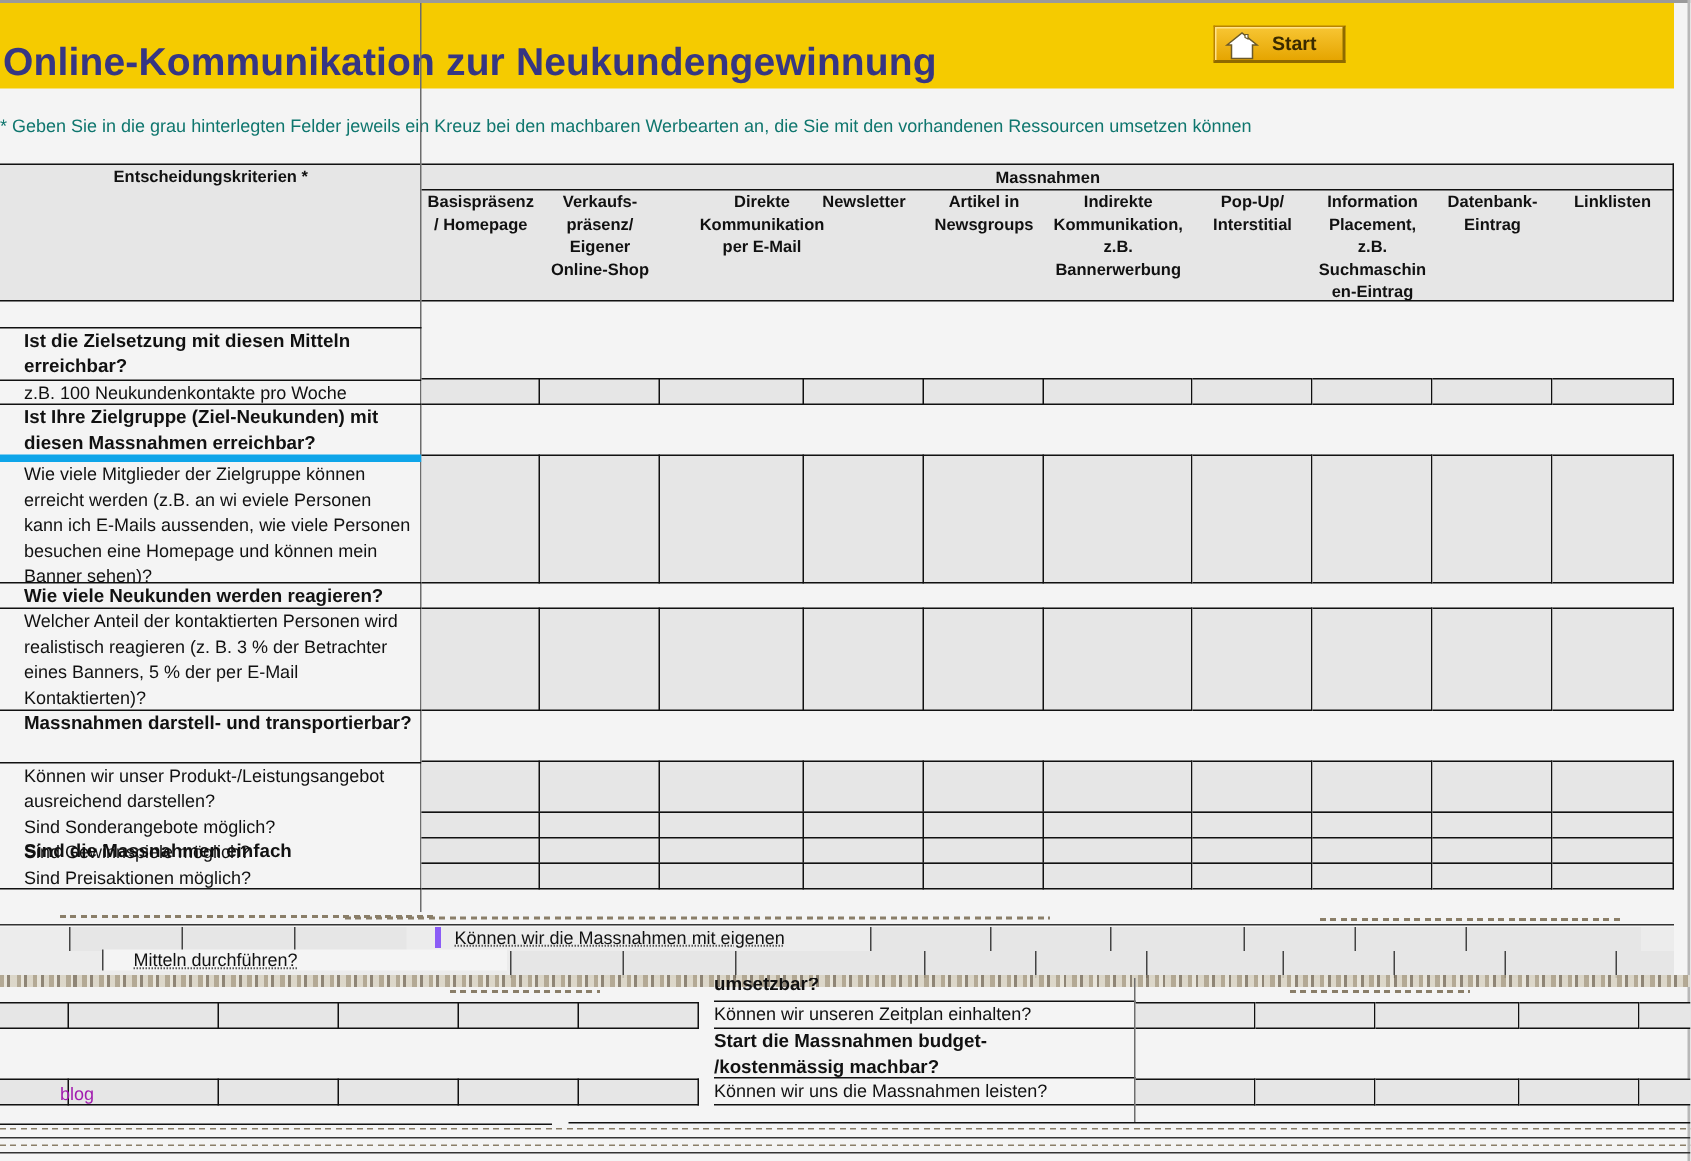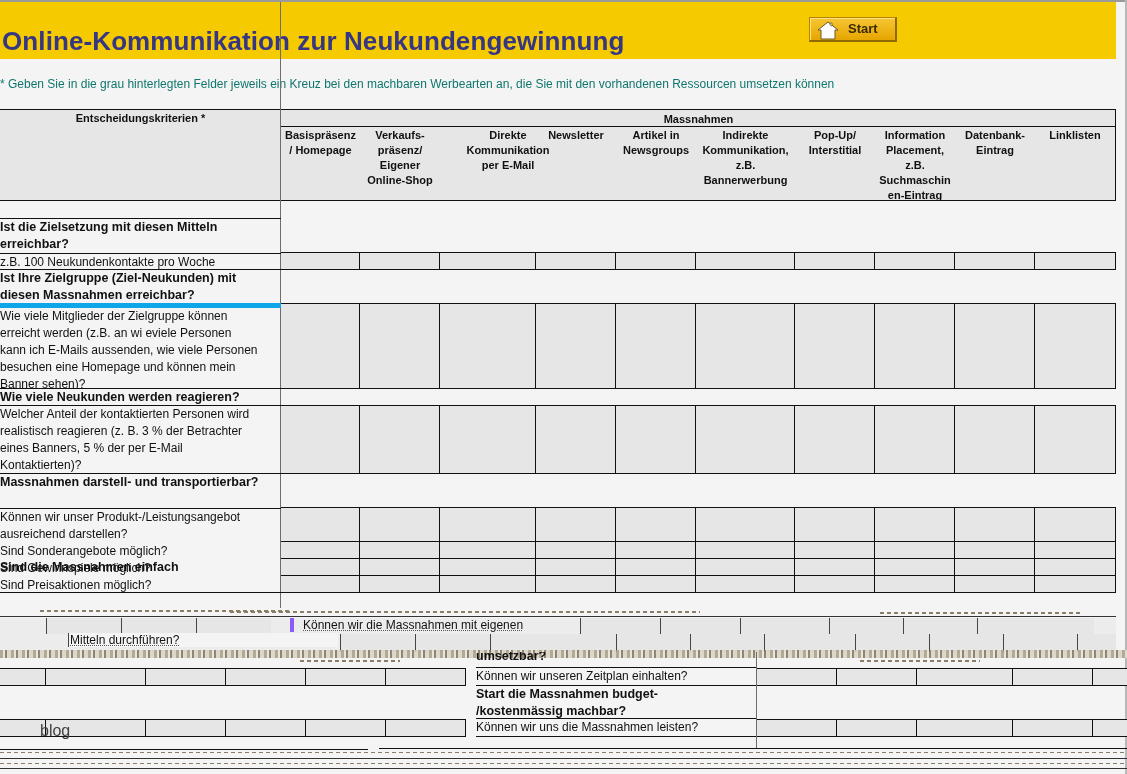--- a/index.html
+++ b/index.html
@@ -20,39 +20,39 @@
 
     .vline-main { position: absolute; left: 280px; top: 2px; width: 1px; height: 606px; background: #6d6d6d; }
 
     .hdr-left { position: absolute; left: 0; top: 109px; width: 281px; height: 92px; background: #e6e6e6; border-top: 1px solid #111; border-bottom: 1px solid #111; }
     .hdr-left .lbl { position: absolute; left: 0; width: 281px; top: 2px; text-align: center; font-size: 11px; font-weight: bold; }
     .hdr-right { position: absolute; left: 281px; top: 109px; width: 835px; height: 92px; background: #e6e6e6; border: 1px solid #111; border-left: none; }
     .hdr-right .mass { position: absolute; left: 0; top: 3px; width: 835px; text-align: center; font-size: 11px; font-weight: bold; }
     .hdr-right .mass-line { position: absolute; left: 0; top: 16px; width: 835px; height: 1px; background: #111; }
     .col-h { position: absolute; top: 18px; font-size: 11px; font-weight: bold; text-align: center; line-height: 15px; }
 
-    .left-row { position: absolute; left: 0; width: 281px; font-size: 12px; line-height: 17px; overflow: hidden; padding-left: 0; }
+    .left-row { position: absolute; left: 0; width: 281px; font-size: 12px; line-height: 17px; overflow: hidden; padding-left: 16px; }
     .left-row.bold { font-weight: bold; font-size: 12.5px; }
     .hsep { position: absolute; height: 1px; background: #111; }
 
     .grid-row { position: absolute; left: 281px; width: 835px; display: flex; }
     .cell { height: 100%; background: #e6e6e6; border-top: 1px solid #111; border-bottom: 1px solid #111; border-right: 1px solid #111; cursor: pointer; }
     .glitch-band { position: absolute; left: 0; width: 1127px; height: 8px;
       background: repeating-linear-gradient(90deg, #a89c84 0 3px, #e6e2d6 3px 5px, #7d7260 5px 7px, #d8d2c2 7px 11px); opacity: 0.85; }
     .glitch-dash { position: absolute; height: 2px;
       background: repeating-linear-gradient(90deg, #8a7e68 0 4px, transparent 4px 7px); }
     .gcell { position: absolute; height: 18px; background: #e6e6e6; border-left: 1px solid #444; }
     .gtext { position: absolute; font-size: 12px; white-space: nowrap; text-decoration: underline dotted #555; }
 
     .shift-row { position: absolute; left: 0; display: flex; }
     .shift-row .cell { height: 100%; }
     .right-text { position: absolute; left: 476px; font-size: 12px; line-height: 17px; white-space: nowrap; }
     .right-text.bold { font-weight: bold; font-size: 12.5px; }
     .vline-mid { position: absolute; left: 756px; width: 1px; background: #6d6d6d; }
-    .watermark { position: absolute; left: 40px; top: 722px; font-size: 16px; color: #404040; }
+    .watermark { position: absolute; left: 40px; top: 722px; font-size: 12px; color: #a21caf; }
   </style>
 </head>
 <body>
 
 <div class="frame-top"></div>
 <div class="frame-right"></div>
 
 <div class="banner"></div>
 <div class="title">Online-Kommunikation zur Neukundengewinnung</div>
 <div class="start-btn">
@@ -266,21 +266,21 @@
 <div class="gcell" style="left:196px;top:618px;width:75px;"></div>
 <div class="gtext" style="left:290px;top:618px;border-left:4px solid #8b5cf6;padding-left:9px;">Können wir die Massnahmen mit eigenen</div>
 <div class="gcell" style="left:580px;top:618px;width:80px;"></div>
 <div class="gcell" style="left:660px;top:618px;width:80px;"></div>
 <div class="gcell" style="left:740px;top:618px;width:89px;"></div>
 <div class="gcell" style="left:829px;top:618px;width:74px;"></div>
 <div class="gcell" style="left:903px;top:618px;width:74px;"></div>
 <div class="gcell" style="left:977px;top:618px;width:117px;"></div>
 
 <div class="gcell" style="left:0;top:634px;width:1116px;border-left:none;background:#ececec;"></div>
-<div class="gtext" style="left:68px;top:633px;border-left:1px solid #444;padding-left:1px;background:#f4f4f4;width:270px;">Mitteln durchführen?</div>
+<div class="gtext" style="left:68px;top:633px;border-left:1px solid #444;padding-left:20px;background:#f4f4f4;width:270px;">Mitteln durchführen?</div>
 <div class="gcell" style="left:340px;top:634px;width:75px;"></div>
 <div class="gcell" style="left:415px;top:634px;width:75px;"></div>
 <div class="gcell" style="left:490px;top:634px;width:126px;"></div>
 <div class="gcell" style="left:616px;top:634px;width:74px;"></div>
 <div class="gcell" style="left:690px;top:634px;width:74px;"></div>
 <div class="gcell" style="left:764px;top:634px;width:91px;"></div>
 <div class="gcell" style="left:855px;top:634px;width:74px;"></div>
 <div class="gcell" style="left:929px;top:634px;width:74px;"></div>
 <div class="gcell" style="left:1003px;top:634px;width:74px;"></div>
 <div class="gcell" style="left:1077px;top:634px;width:39px;"></div>

